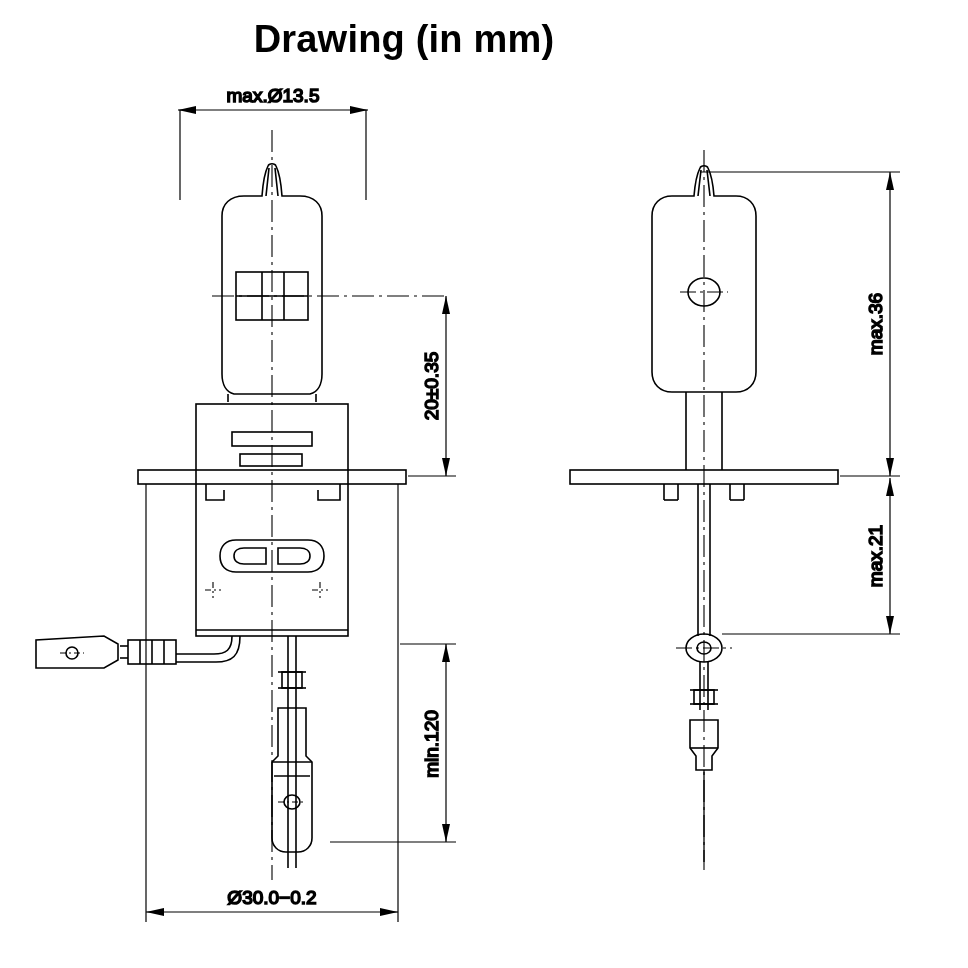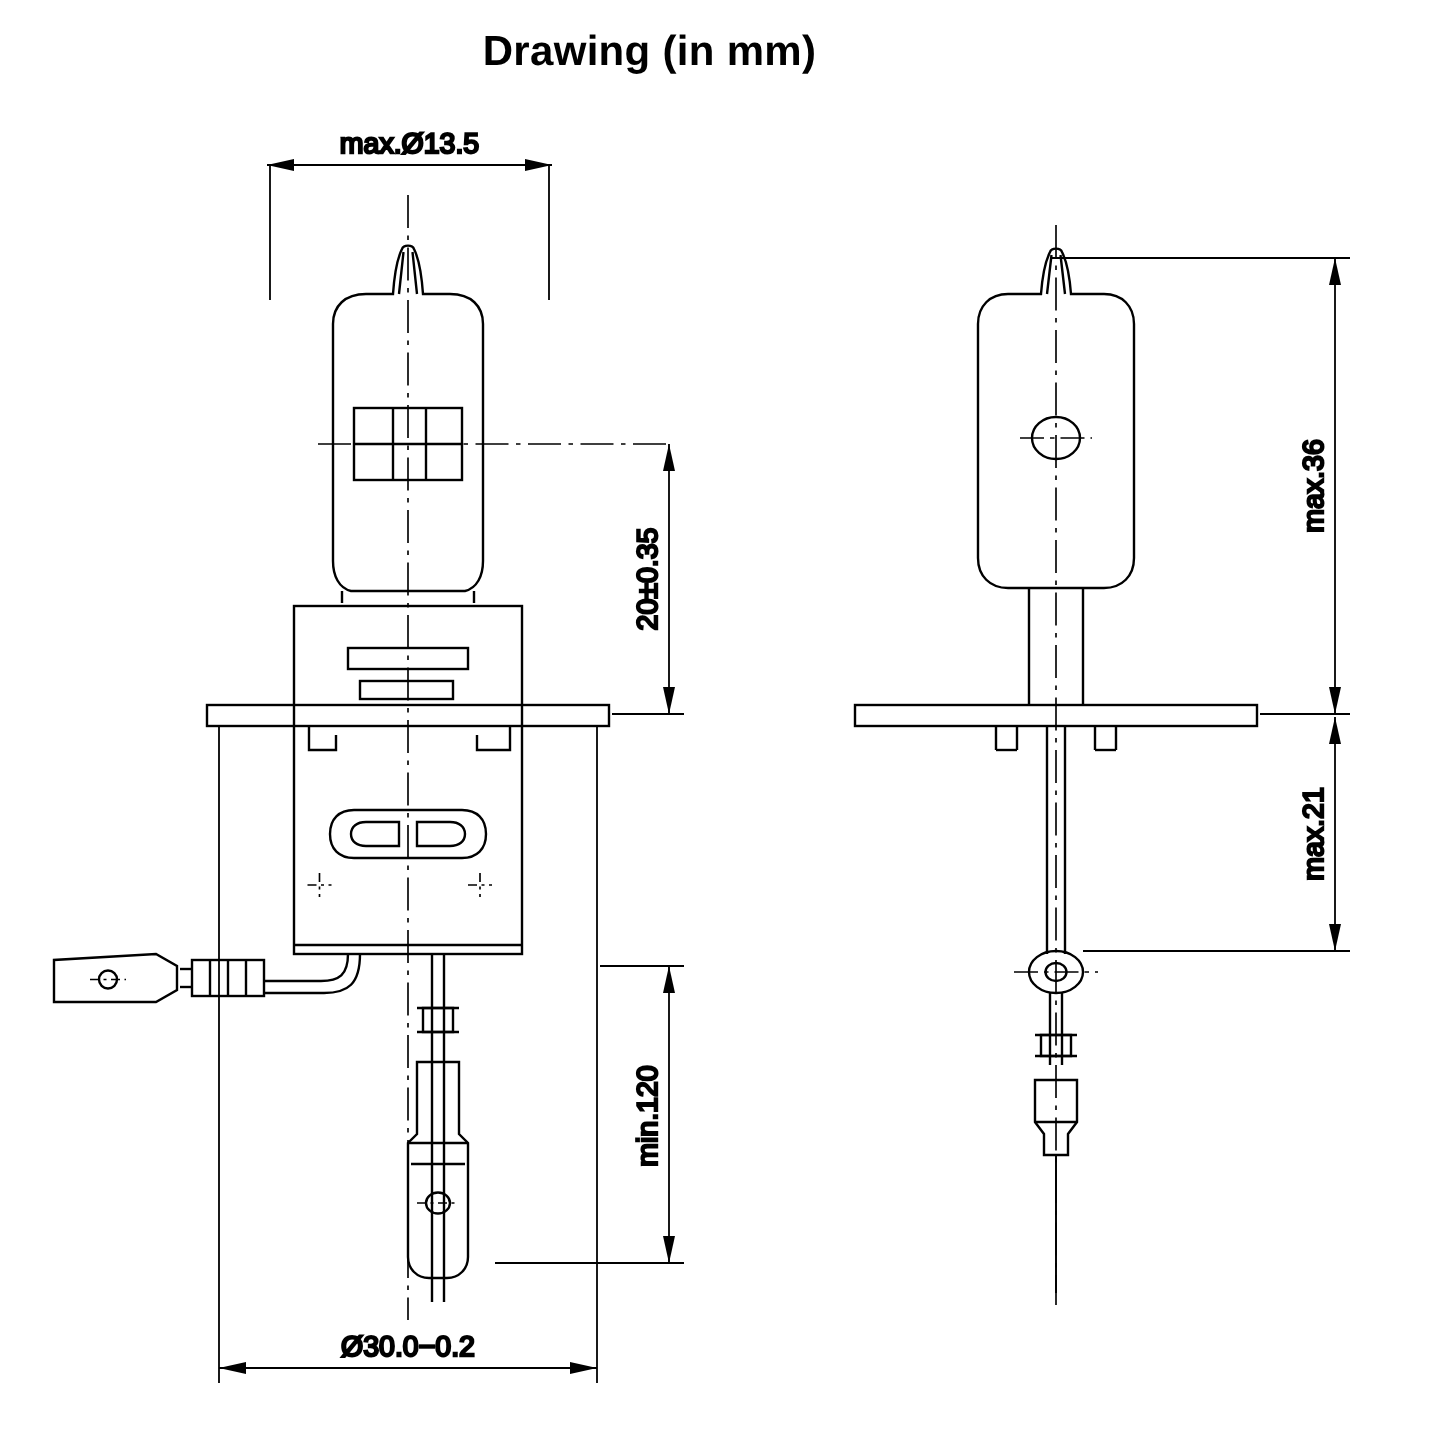--- a/index.html
+++ b/index.html
@@ -19,25 +19,24 @@
     position: relative;
     width: 968px;
     height: 968px;
   }
   #title {
     position: absolute;
     top: 18px;
     left: 0;
     width: 808px;
     text-align: center;
-    font-size: 28px;
+    font-size: 38px;
     font-weight: bold;
     letter-spacing: 0.2px;
     font-family: "Liberation Sans", sans-serif;
-    padding-left: 29px;
   }
   svg#drawing {
     position: absolute;
     top: 0;
     left: 0;
   }
   .dimlabel {
     font-family: "Liberation Sans", sans-serif;
     font-size: 19px;
     fill: #000000;

